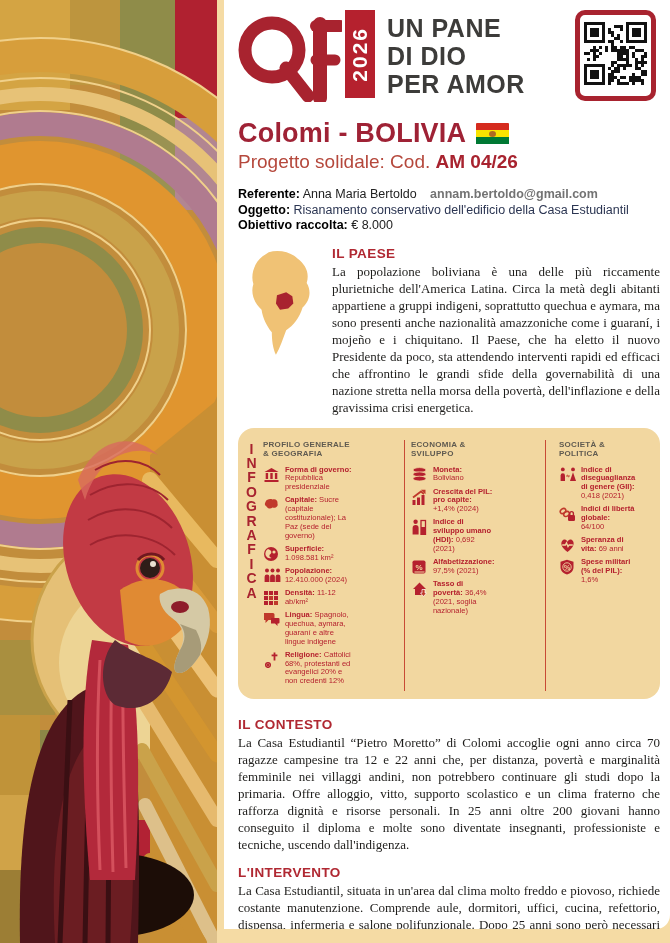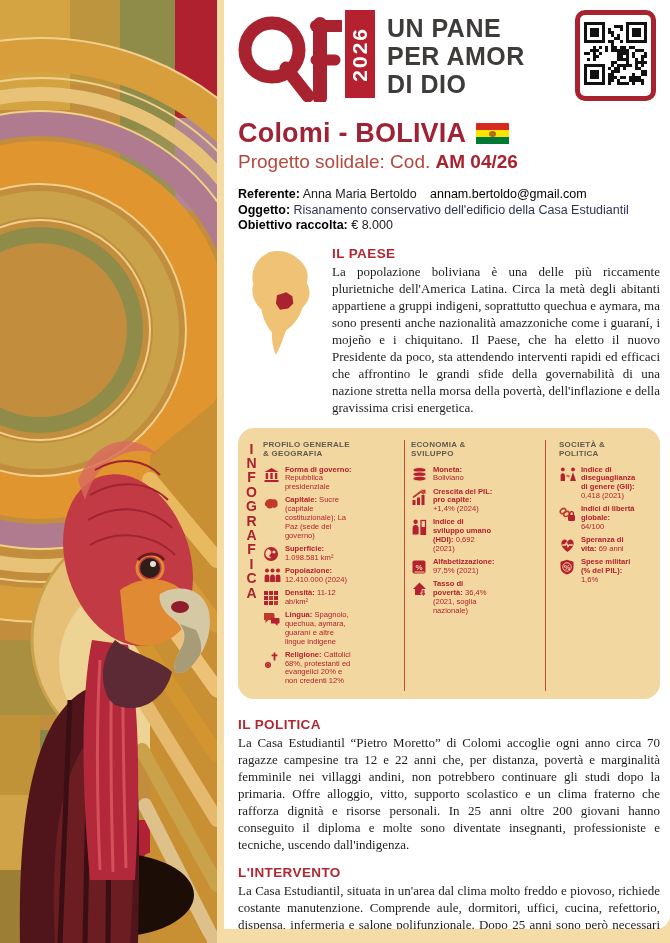--- a/index.html
+++ b/index.html
@@ -20,21 +20,21 @@
   .place-row{display:flex;align-items:center;margin-top:16px;}
   .place{color:#9f2235;font-weight:bold;font-size:27px;letter-spacing:.2px;}
   .flag{width:33px;height:22px;margin-left:10px;display:flex;flex-direction:column;border-radius:1px;overflow:hidden;position:relative;}
   .flag div{flex:1;}
   .flag .em{position:absolute;left:13px;top:8px;width:7px;height:6px;border-radius:50%;background:#b06a22;}
   .proj{margin-top:2px;font-size:19px;color:#b5483c;}
   .proj b{color:#a8232f;font-weight:bold;}
   
   .details{margin-top:14px;font-size:12.5px;line-height:15.5px;color:#222;}
   .details .lab{color:#000000;font-weight:bold;}
-  .details .email{color:#000000;font-weight:normal;margin-left:10px;}
+  .details .email{color:#737373;font-weight:bold;margin-left:10px;}
   .details .navy{color:#2b3552;}
   
   .paese{display:flex;margin-top:12px;}
   .map-wrap{flex:0 0 84px;padding-top:4px;}
   .paese-text{flex:1;margin-left:10px;margin-right:2px;}
   .sec-head{color:#b02832;font-weight:bold;font-size:13.5px;letter-spacing:.4px;margin-bottom:2px;}
   .serif{font-family:"Liberation Serif",serif;font-size:13px;line-height:17px;color:#1e1d1b;text-align:justify;}
   
   .band{margin-top:12px;margin-right:2px;background:#f2d7a0;border-radius:16px;padding:12px 10px 8px 8px;
         display:flex;min-height:168px;}
@@ -137,22 +137,22 @@
         <line x1="48" y1="58" x2="70" y2="86" stroke="#a8232f" stroke-width="13" stroke-linecap="round"></line>
         <line x1="82" y1="14" x2="82" y2="88" stroke="#a8232f" stroke-width="14" stroke-linecap="round"></line>
         <line x1="78" y1="16" x2="102" y2="16" stroke="#a8232f" stroke-width="12" stroke-linecap="round"></line>
         <line x1="78" y1="50" x2="97" y2="50" stroke="#a8232f" stroke-width="11" stroke-linecap="round"></line>
       </svg>
       <div class="yearbox">
         <span>2026</span>
       </div>
       <div class="camp-title">
         <div>UN PANE</div>
+        <div>DI DIO</div>
         <div>PER AMOR</div>
-        <div>DI DIO</div>
       </div>
       <div class="qr-frame">
         <div id="qr-box"><svg width="63" height="63" viewBox="0 0 63 63" fill="#111">
               <rect x="30" y="3" width="3" height="3"></rect>
               <rect x="33" y="3" width="3" height="3"></rect>
               <rect x="36" y="3" width="3" height="3"></rect>
               <rect x="24" y="6" width="3" height="3"></rect>
               <rect x="36" y="6" width="3" height="3"></rect>
               <rect x="24" y="9" width="3" height="3"></rect>
               <rect x="27" y="9" width="3" height="3"></rect>
@@ -654,21 +654,21 @@
                   <text x="17.5" y="16" font-size="9" font-weight="bold" fill="#c0392b" font-family="Liberation Sans,sans-serif">?</text>
                 </svg>
               </span>
               <div class="ig-text"><b>Cattolici all'estero:</b> 1,41%</div>
             </div>
           </div>
         </div>
     </div>
 
     <div class="section">
-      <div class="sec-head">IL POLITICA</div>
+      <div class="sec-head">IL CONTESTO</div>
       <div class="serif">La Casa Estudiantil “Pietro Moretto” di Colomi accoglie ogni anno circa 70 ragazze campesine tra 12 e 22 anni che, per distanza, povertà e marginalità femminile nei villaggi andini, non potrebbero continuare gli studi dopo la primaria. Offre alloggio, vitto, supporto scolastico e un clima fraterno che rafforza dignità e risorse personali. In 25 anni oltre 200 giovani hanno conseguito il diploma e molte sono diventate insegnanti, professioniste e tecniche, uscendo dall'indigenza.</div>
     </div>
 
     <div class="section" style="margin-top:12px;">
       <div class="sec-head">L'INTERVENTO</div>
       <div class="serif">La Casa Estudiantil, situata in un'area dal clima molto freddo e piovoso, richiede costante manutenzione. Comprende aule, dormitori, uffici, cucina, refettorio, dispensa, infermeria e salone polifunzionale. Dopo 25 anni sono però necessari interventi urgenti di tutela e conservazione: opere di muratura, tinteggiature, rifacimento dei tetti, riparazione o sostituzione degli infissi e revisione dell'impianto elettrico-idraulico. Costi elevati che la Casa non può sostenere con le risorse ordinarie, destinate a diminuire nel 2026 anche per il venir meno dei sussidi alimentari del Governo Distrettuale, oggi in grave crisi economica.</div>
     </div>
 
   </div>
 

